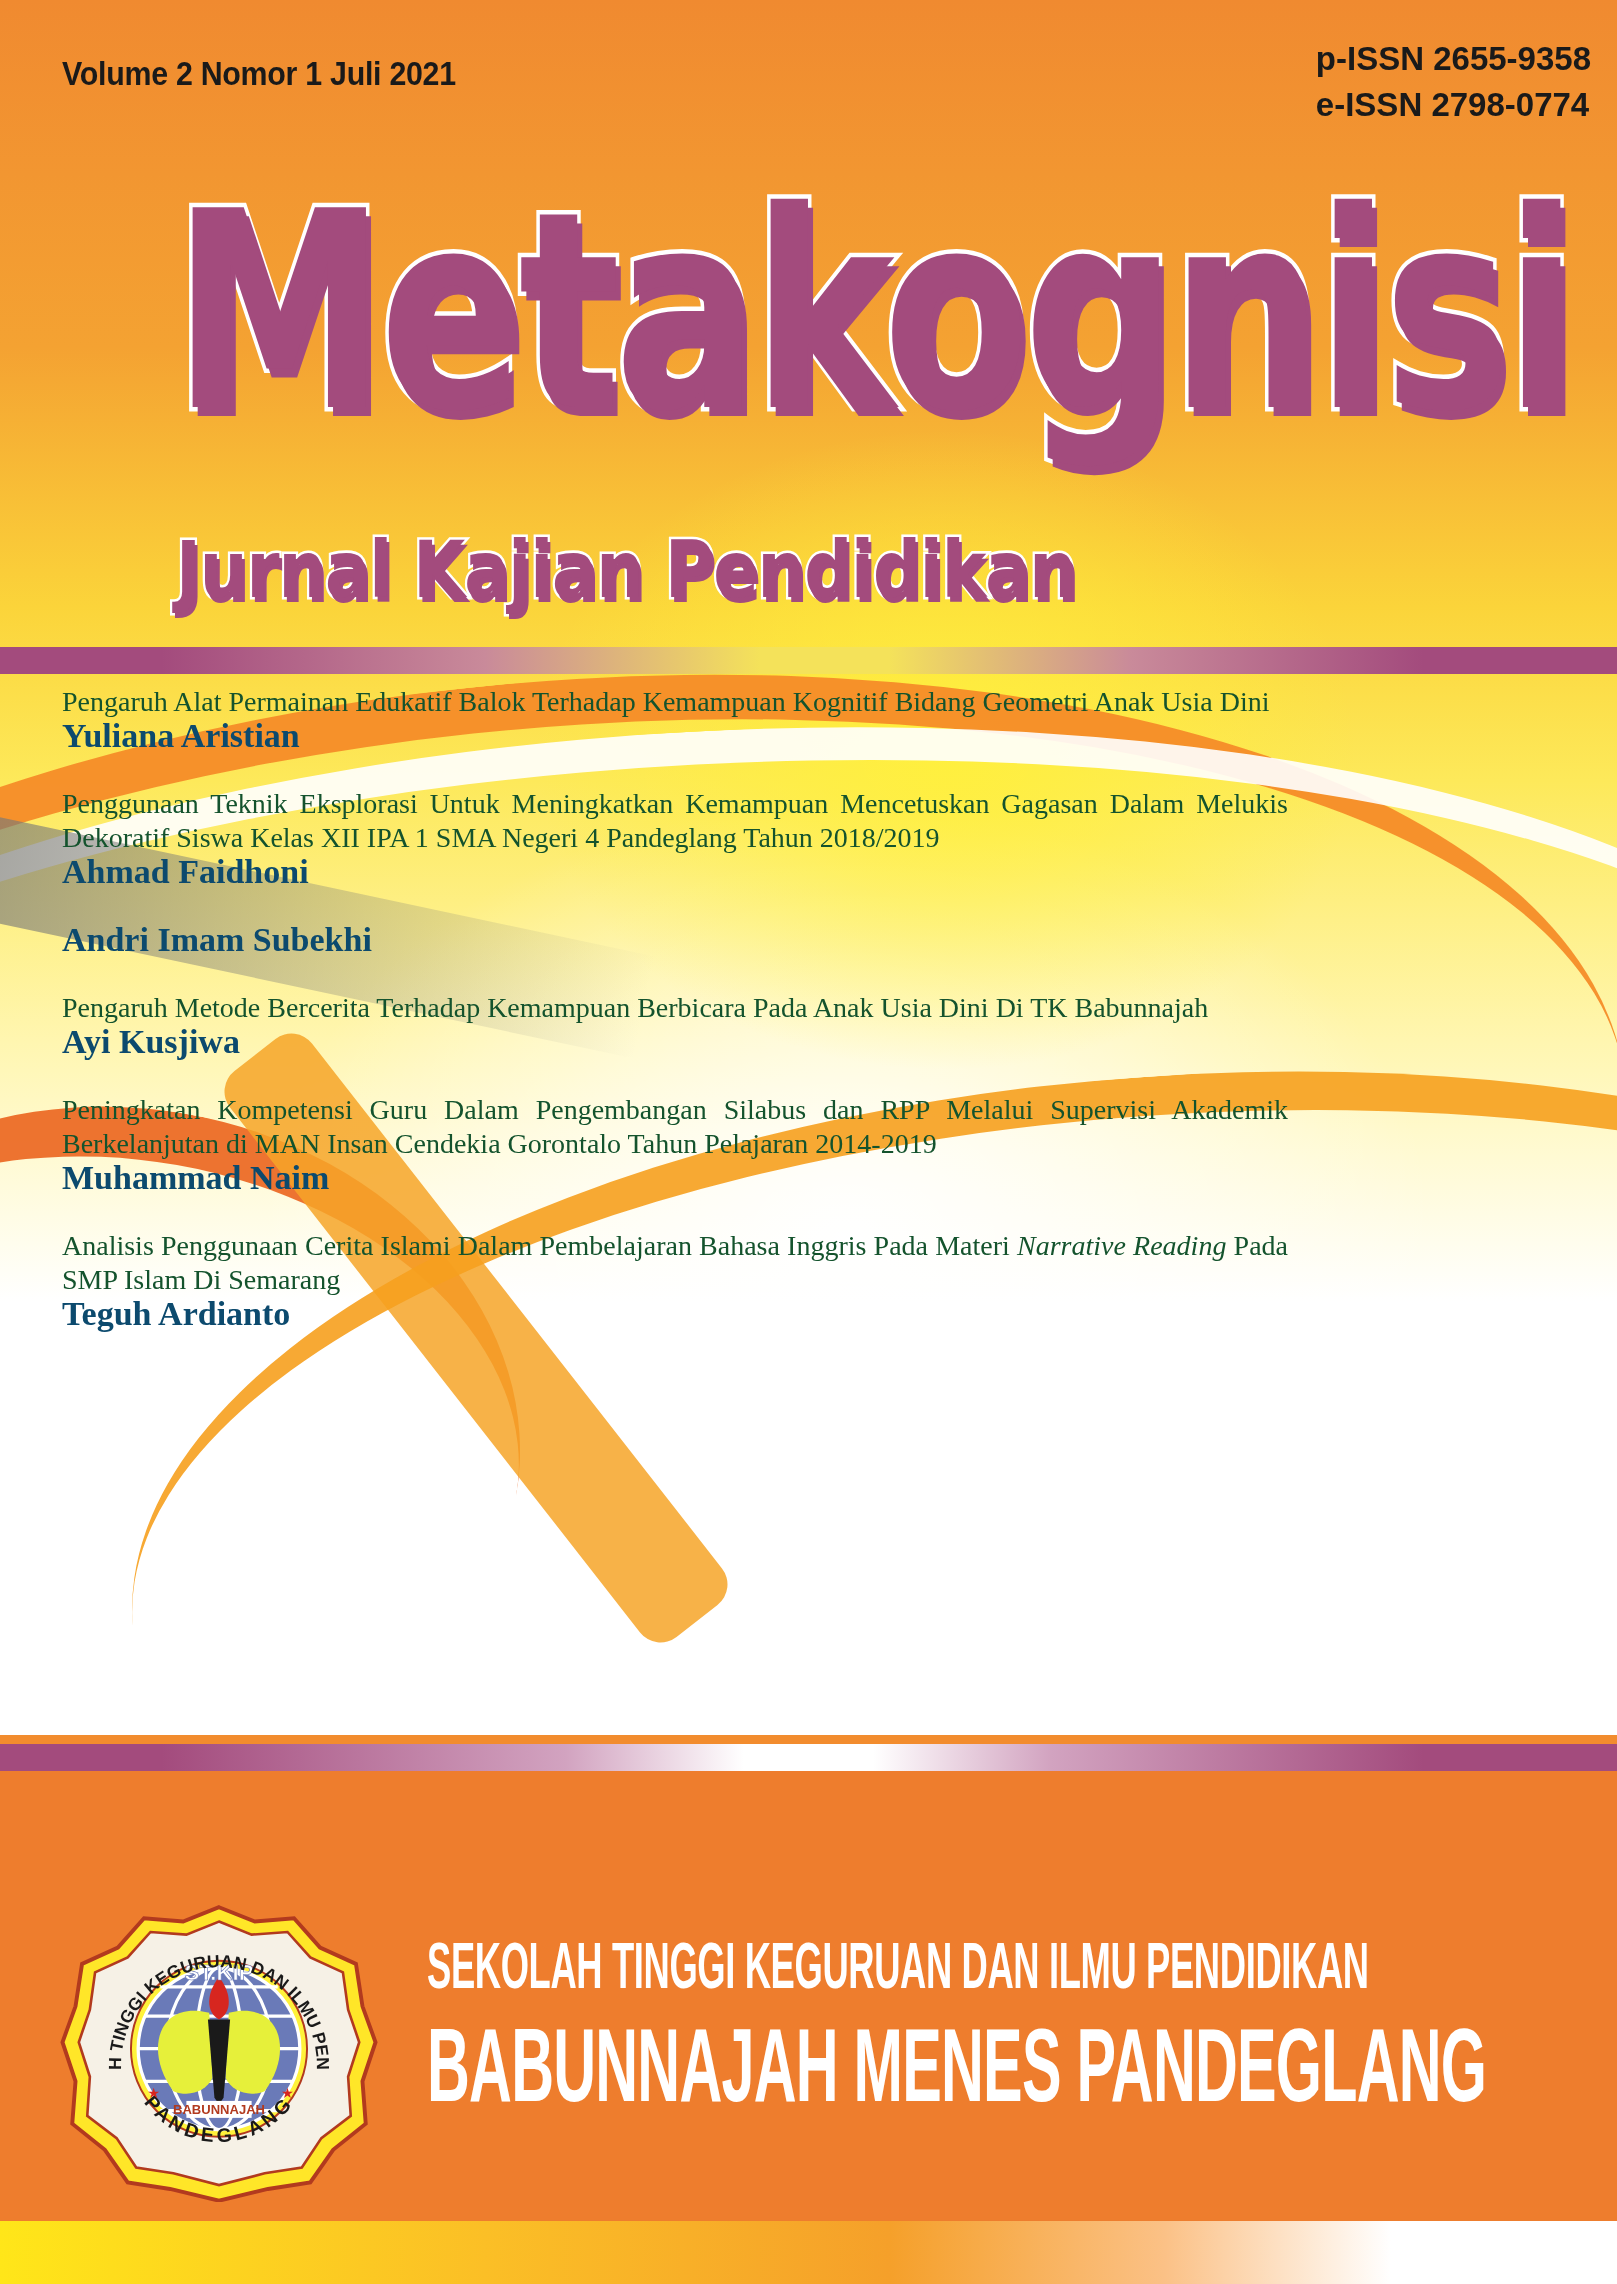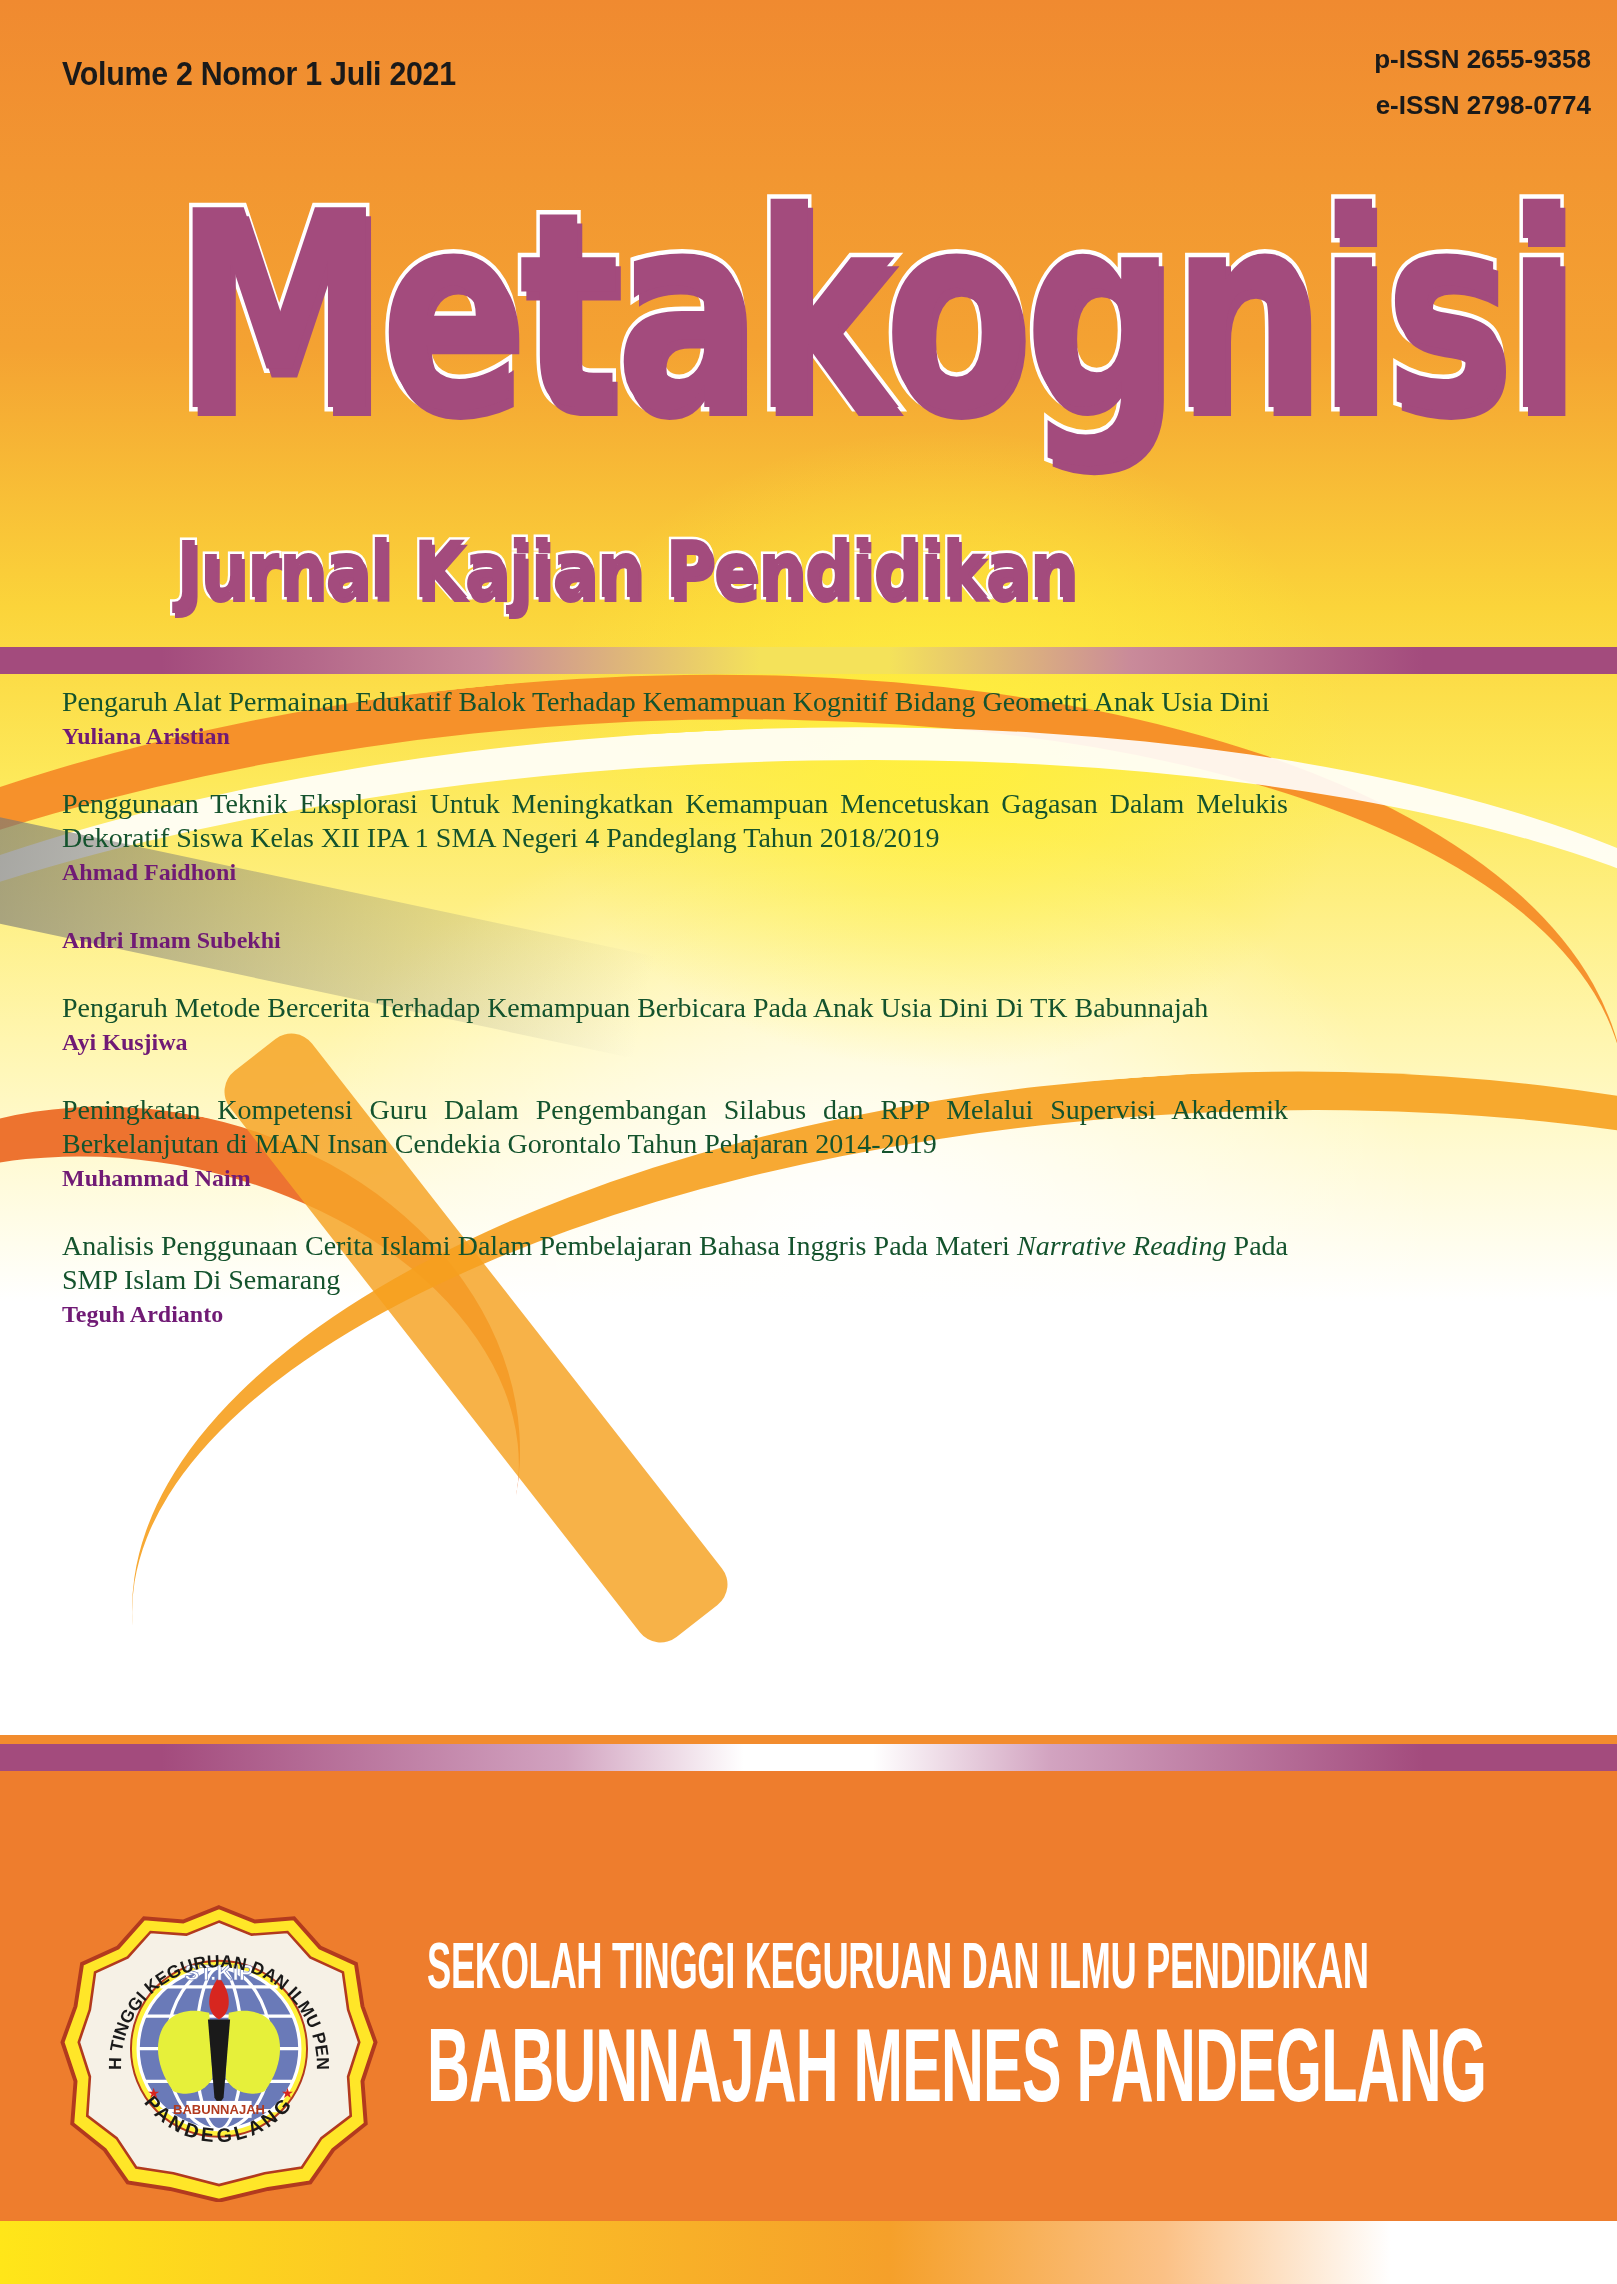--- a/index.html
+++ b/index.html
@@ -23,22 +23,22 @@
   .sw5 { left: 424px; top: 979px; width: 104px; height: 718px; border-width: 0; background: rgba(246,165,40,0.85); border-radius: 26px; transform: rotate(-38deg); }
   .sw6 { left: -261px; top: 1109px; width: 783px; height: 587px; border-width: 52px 0 0 0; border-top-color: rgba(235,100,30,0.9); transform: rotate(10deg); }
   .gray-wedge { position: absolute; left: -65px; top: 881px; width: 718px; height: 104px; background: linear-gradient(90deg, rgba(120,120,120,0.7), rgba(255,255,255,0)); transform: rotate(12deg); }
 
   .header-issue {
     position: absolute; left: 62px; top: 55px;
     font-family: "Liberation Sans", sans-serif; font-weight: bold;
     font-size: 33px; color: #1a1a1a; letter-spacing: -0.3px;
     transform: scaleX(0.92); transform-origin: left;
   }
-  .issn { position: absolute; right: 26px; top: 36px; text-align: right;
-    font-family: "Liberation Sans", sans-serif; font-weight: bold; font-size: 26px; color: #1a1a1a; line-height: 46px; }
+  .issn { position: absolute; right: 26px; top: 36px; text-align: left;
+    font-family: "Liberation Sans", sans-serif; font-weight: bold; font-size: 33px; color: #1a1a1a; line-height: 46px; }
 
   .title-main {
     position: absolute; left: 173px; top: 176px;
     font-family: "DejaVu Sans", sans-serif; font-weight: bold;
     font-size: 274px; line-height: 274px; color: #a34b7d; letter-spacing: -7.8px;
     -webkit-text-stroke: 9px #ffffff; paint-order: stroke fill;
     text-shadow: 6.5px 9px 0 #a34b7d;
     transform: scaleX(0.78); transform-origin: left top;
   }
   .title-sub {
@@ -55,21 +55,21 @@
     background: linear-gradient(90deg, #a34b7d 0%, #a34b7d 10%, #c98a9a 30%, #f4e25a 47%, #f4e25a 55%, #c98a9a 70%, #a34b7d 88%, #a34b7d 100%);
   }
 
   .articles { position: absolute; left: 62px; top: 685px; width: 1226px; }
   .article { margin-bottom: 34px; }
   .article-title {
     font-size: 28px; line-height: 34px; color: #14532d;
     text-align: justify; text-align-last: left;
   }
   .article-title .em { font-style: italic; margin-top: 25px; }
-  .article-author { font-size: 24px; line-height: 34px; color: #701a75; font-weight: bold; }
+  .article-author { font-size: 34px; line-height: 34px; color: #0c4a6e; font-weight: bold; }
 
   .band-bottom {
     position: absolute; left: 0; top: 1744px; width: 1617px; height: 27px;
     background: linear-gradient(90deg, #a34b7d 0%, #a34b7d 10%, #d2a3c0 35%, #ffffff 46%, #ffffff 54%, #d2a3c0 65%, #a34b7d 88%, #a34b7d 100%);
   }
   .footer {
     position: absolute; left: 0; top: 1771px; width: 1617px; height: 450px;
     background: #ee7d2d;
   }
   .footer-stripe {

